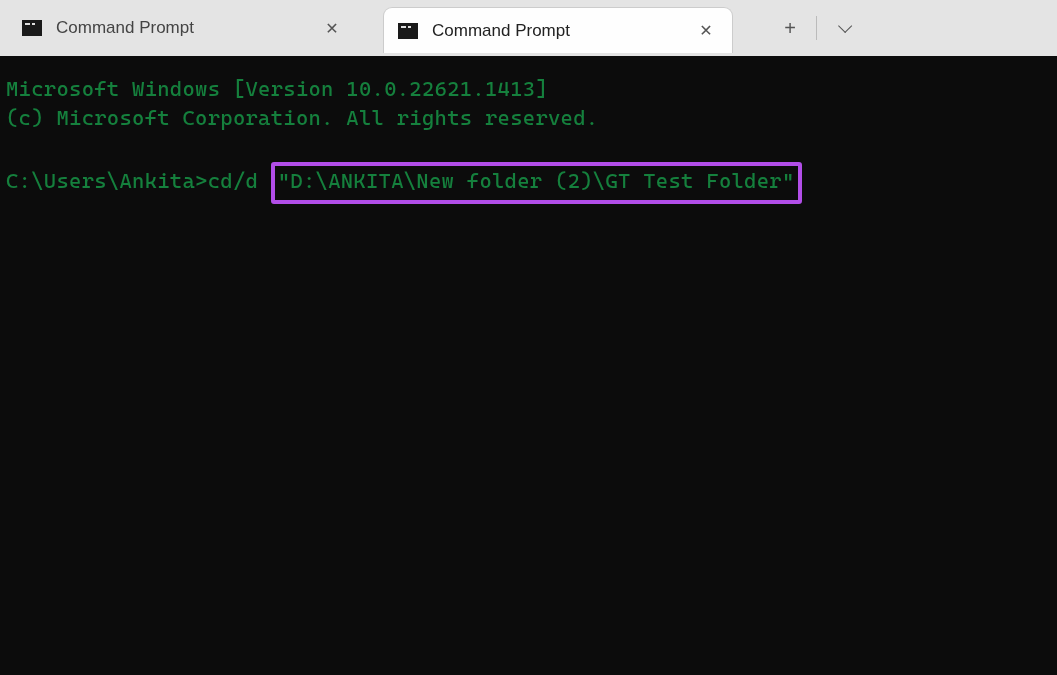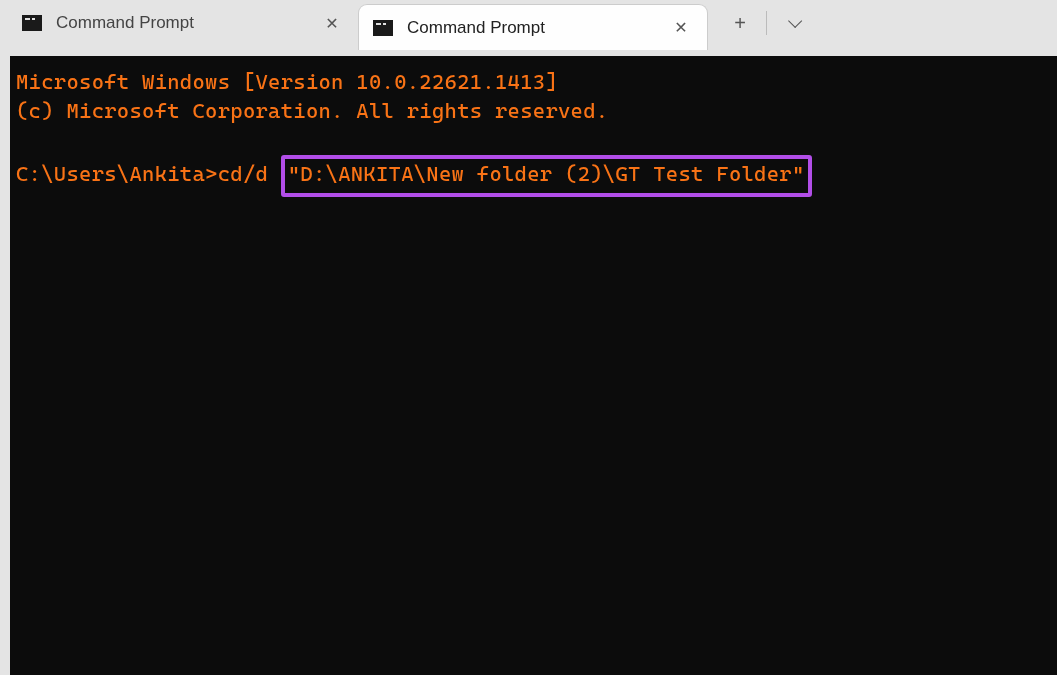--- a/index.html
+++ b/index.html
@@ -11,23 +11,24 @@
       width: 1057px;
       height: 675px;
       background: #e4e4e4;
       font-family: "Segoe UI", Tahoma, sans-serif;
       overflow: hidden;
     }
     .tab-bar {
       height: 56px;
       background: #e4e4e4;
       display: flex;
-      align-items: flex-start;
+      align-items: center;
       padding-left: 8px;
       position: relative;
+      gap: 25px;
     }
     .tab {
       display: flex;
       align-items: center;
       height: 46px;
       padding: 0 14px;
       margin-right: 0;
       cursor: pointer;
       border-top-left-radius: 9px;
       border-top-right-radius: 9px;
@@ -105,30 +106,29 @@
       font-size: 18px;
     }
     .tab-divider {
       width: 1px;
       height: 24px;
       background: #bbb;
       margin: 0 4px;
     }
     .terminal-body {
       background: #0c0c0c;
-      color: #f97316;
+      color: #15803d;
       font-family: "Cascadia Mono", "Consolas", monospace;
       font-size: 21px;
       line-height: 1.38;
-      padding: 12px 6px;
+      padding: 19px 6px;
       height: calc(675px - 56px);
       white-space: pre;
       letter-spacing: 0.3px;
       font-weight: 400;
-      margin-left: 10px;
     }
     .highlight-box {
       border: 4px solid #b24ee8;
       padding: 1px 3px 4px 3px;
       display: inline-block;
       border-radius: 3px;
     }
     .chevron-down {
       display: inline-block;
       width: 10px;

